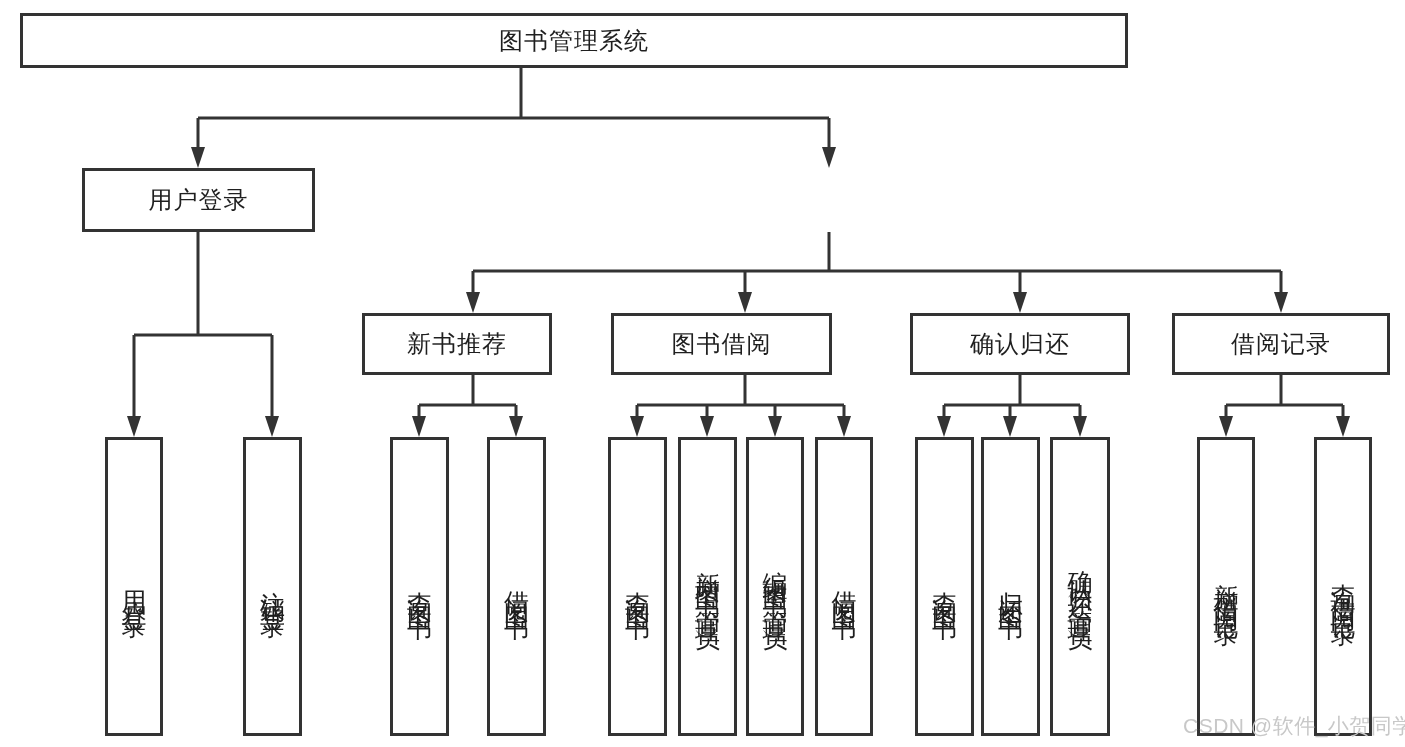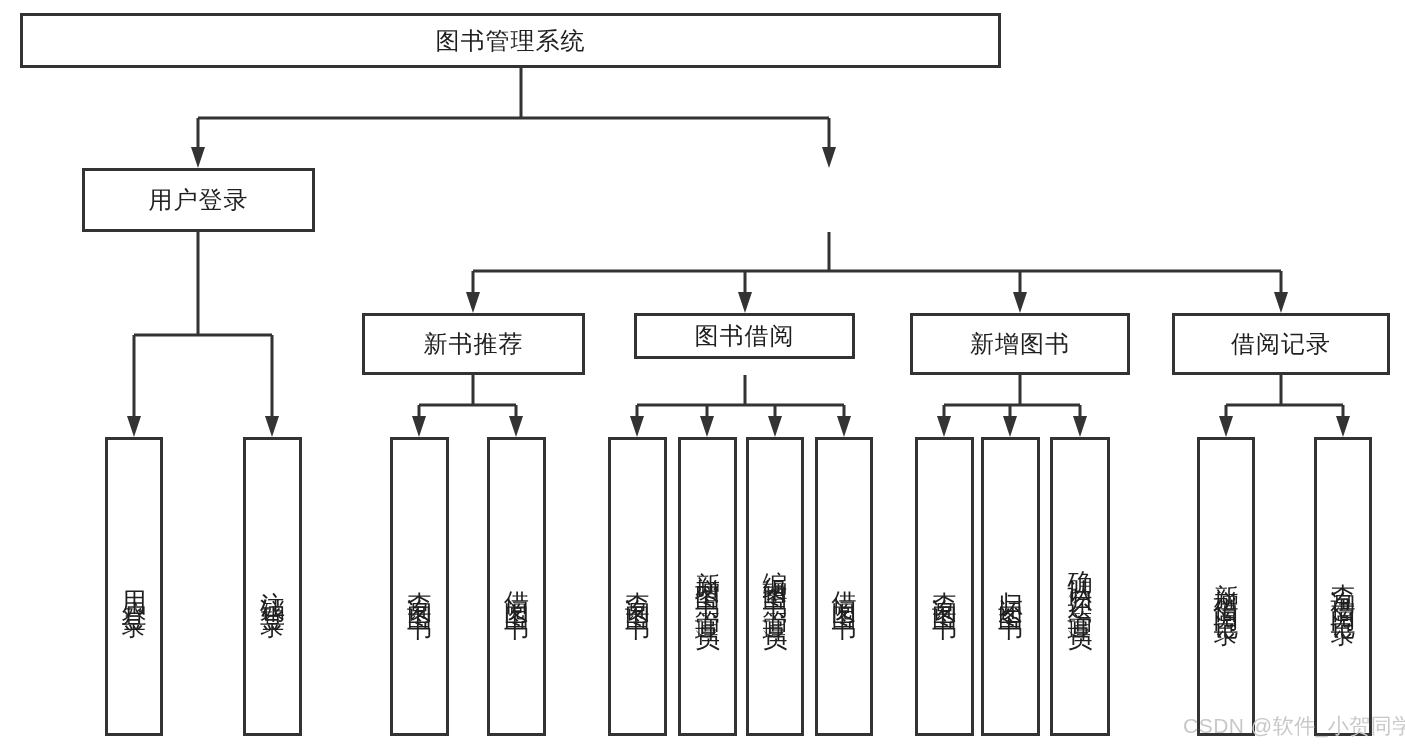--- a/index.html
+++ b/index.html
@@ -70,36 +70,36 @@
       <polygon points="768,416 782,416 775,437"></polygon>
       <polygon points="837,416 851,416 844,437"></polygon>
       <polygon points="937,416 951,416 944,437"></polygon>
       <polygon points="1003,416 1017,416 1010,437"></polygon>
       <polygon points="1073,416 1087,416 1080,437"></polygon>
       <polygon points="1219,416 1233,416 1226,437"></polygon>
       <polygon points="1336,416 1350,416 1343,437"></polygon>
     </g>
   </svg>
 
-  <div class="node h" style="left:20px;top:13px;width:981px;height:55px">
+  <div class="node h" style="left:20px;top:13px;width:1108px;height:55px">
     <span>图书管理系统</span>
   </div>
 
   <div class="node h" style="left:82px;top:168px;width:233px;height:64px">
     <span>用户登录</span>
   </div>
 
-  <div class="node h" style="left:362px;top:313px;width:223px;height:62px">
+  <div class="node h" style="left:362px;top:313px;width:190px;height:62px">
     <span>新书推荐</span>
   </div>
-  <div class="node h" style="left:634px;top:313px;width:221px;height:46px">
+  <div class="node h" style="left:611px;top:313px;width:221px;height:62px">
     <span>图书借阅</span>
   </div>
   <div class="node h" style="left:910px;top:313px;width:220px;height:62px">
-    <span>新增图书</span>
+    <span>确认归还</span>
   </div>
   <div class="node h" style="left:1172px;top:313px;width:218px;height:62px">
     <span>借阅记录</span>
   </div>
 
   <div class="node v" style="left:105px;top:437px;width:58px;height:299px">
     <span>用户登录</span>
   </div>
   <div class="node v" style="left:243px;top:437px;width:59px;height:299px">
     <span>注销登录</span>

